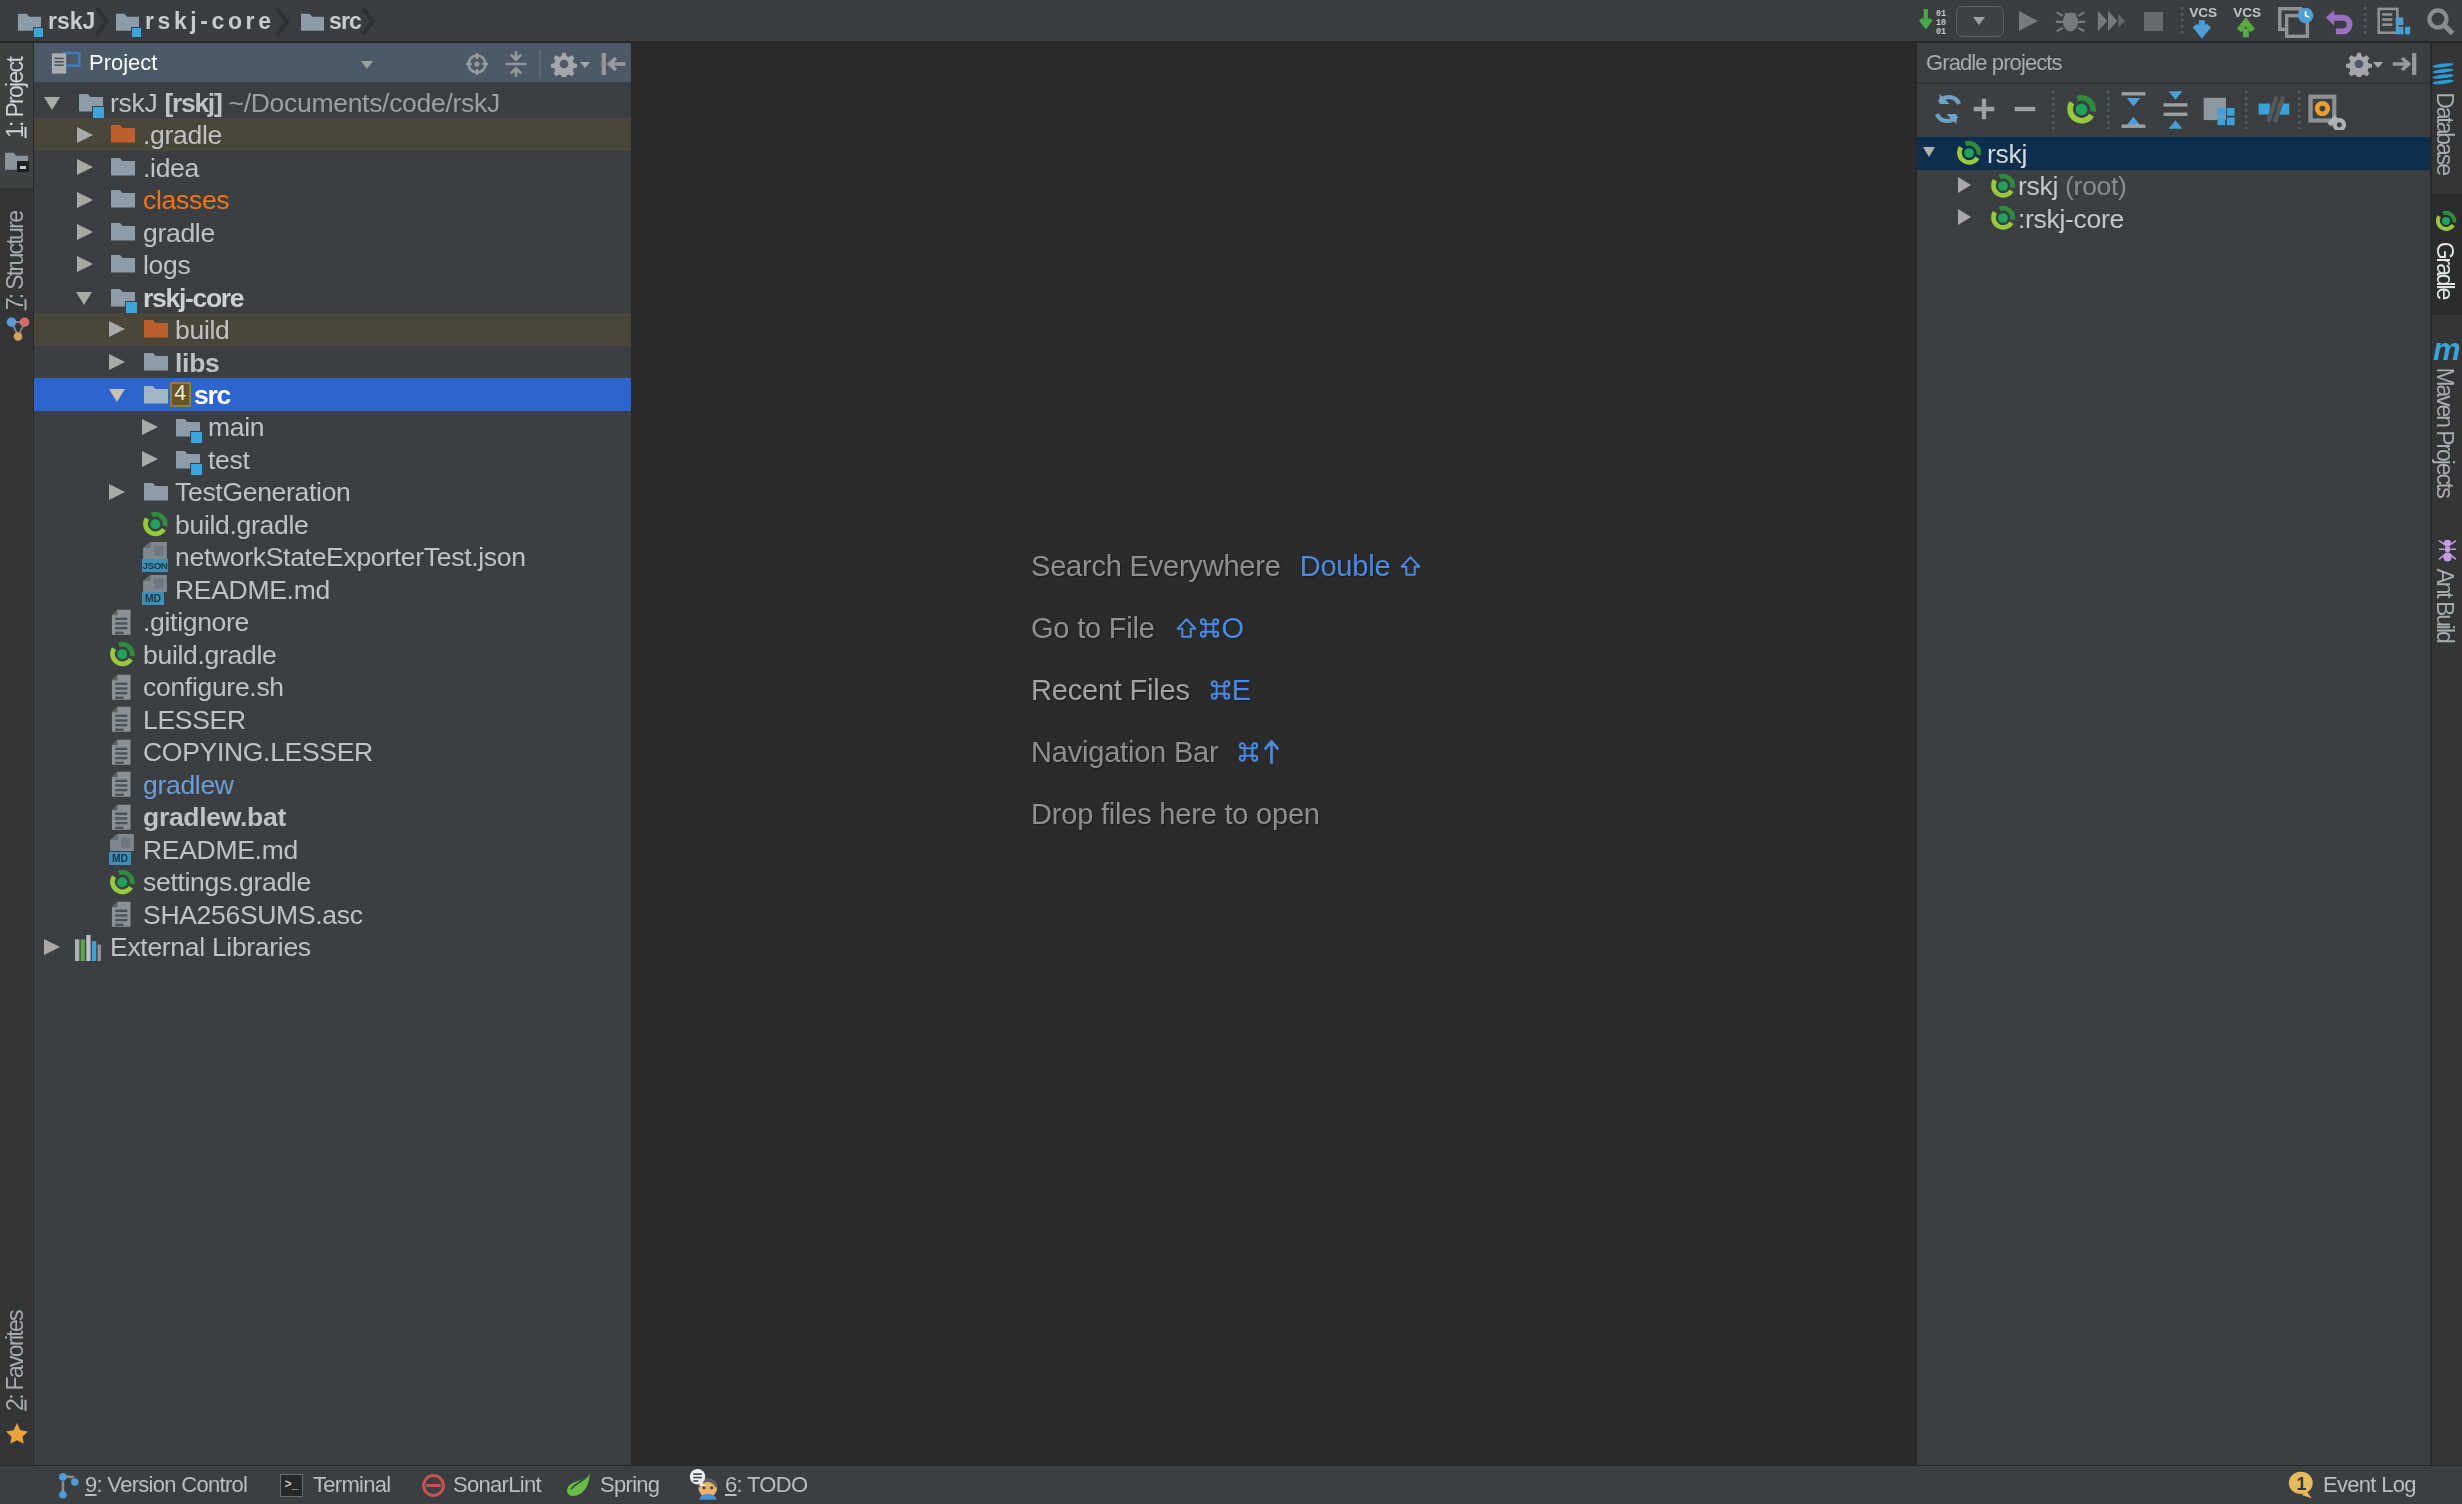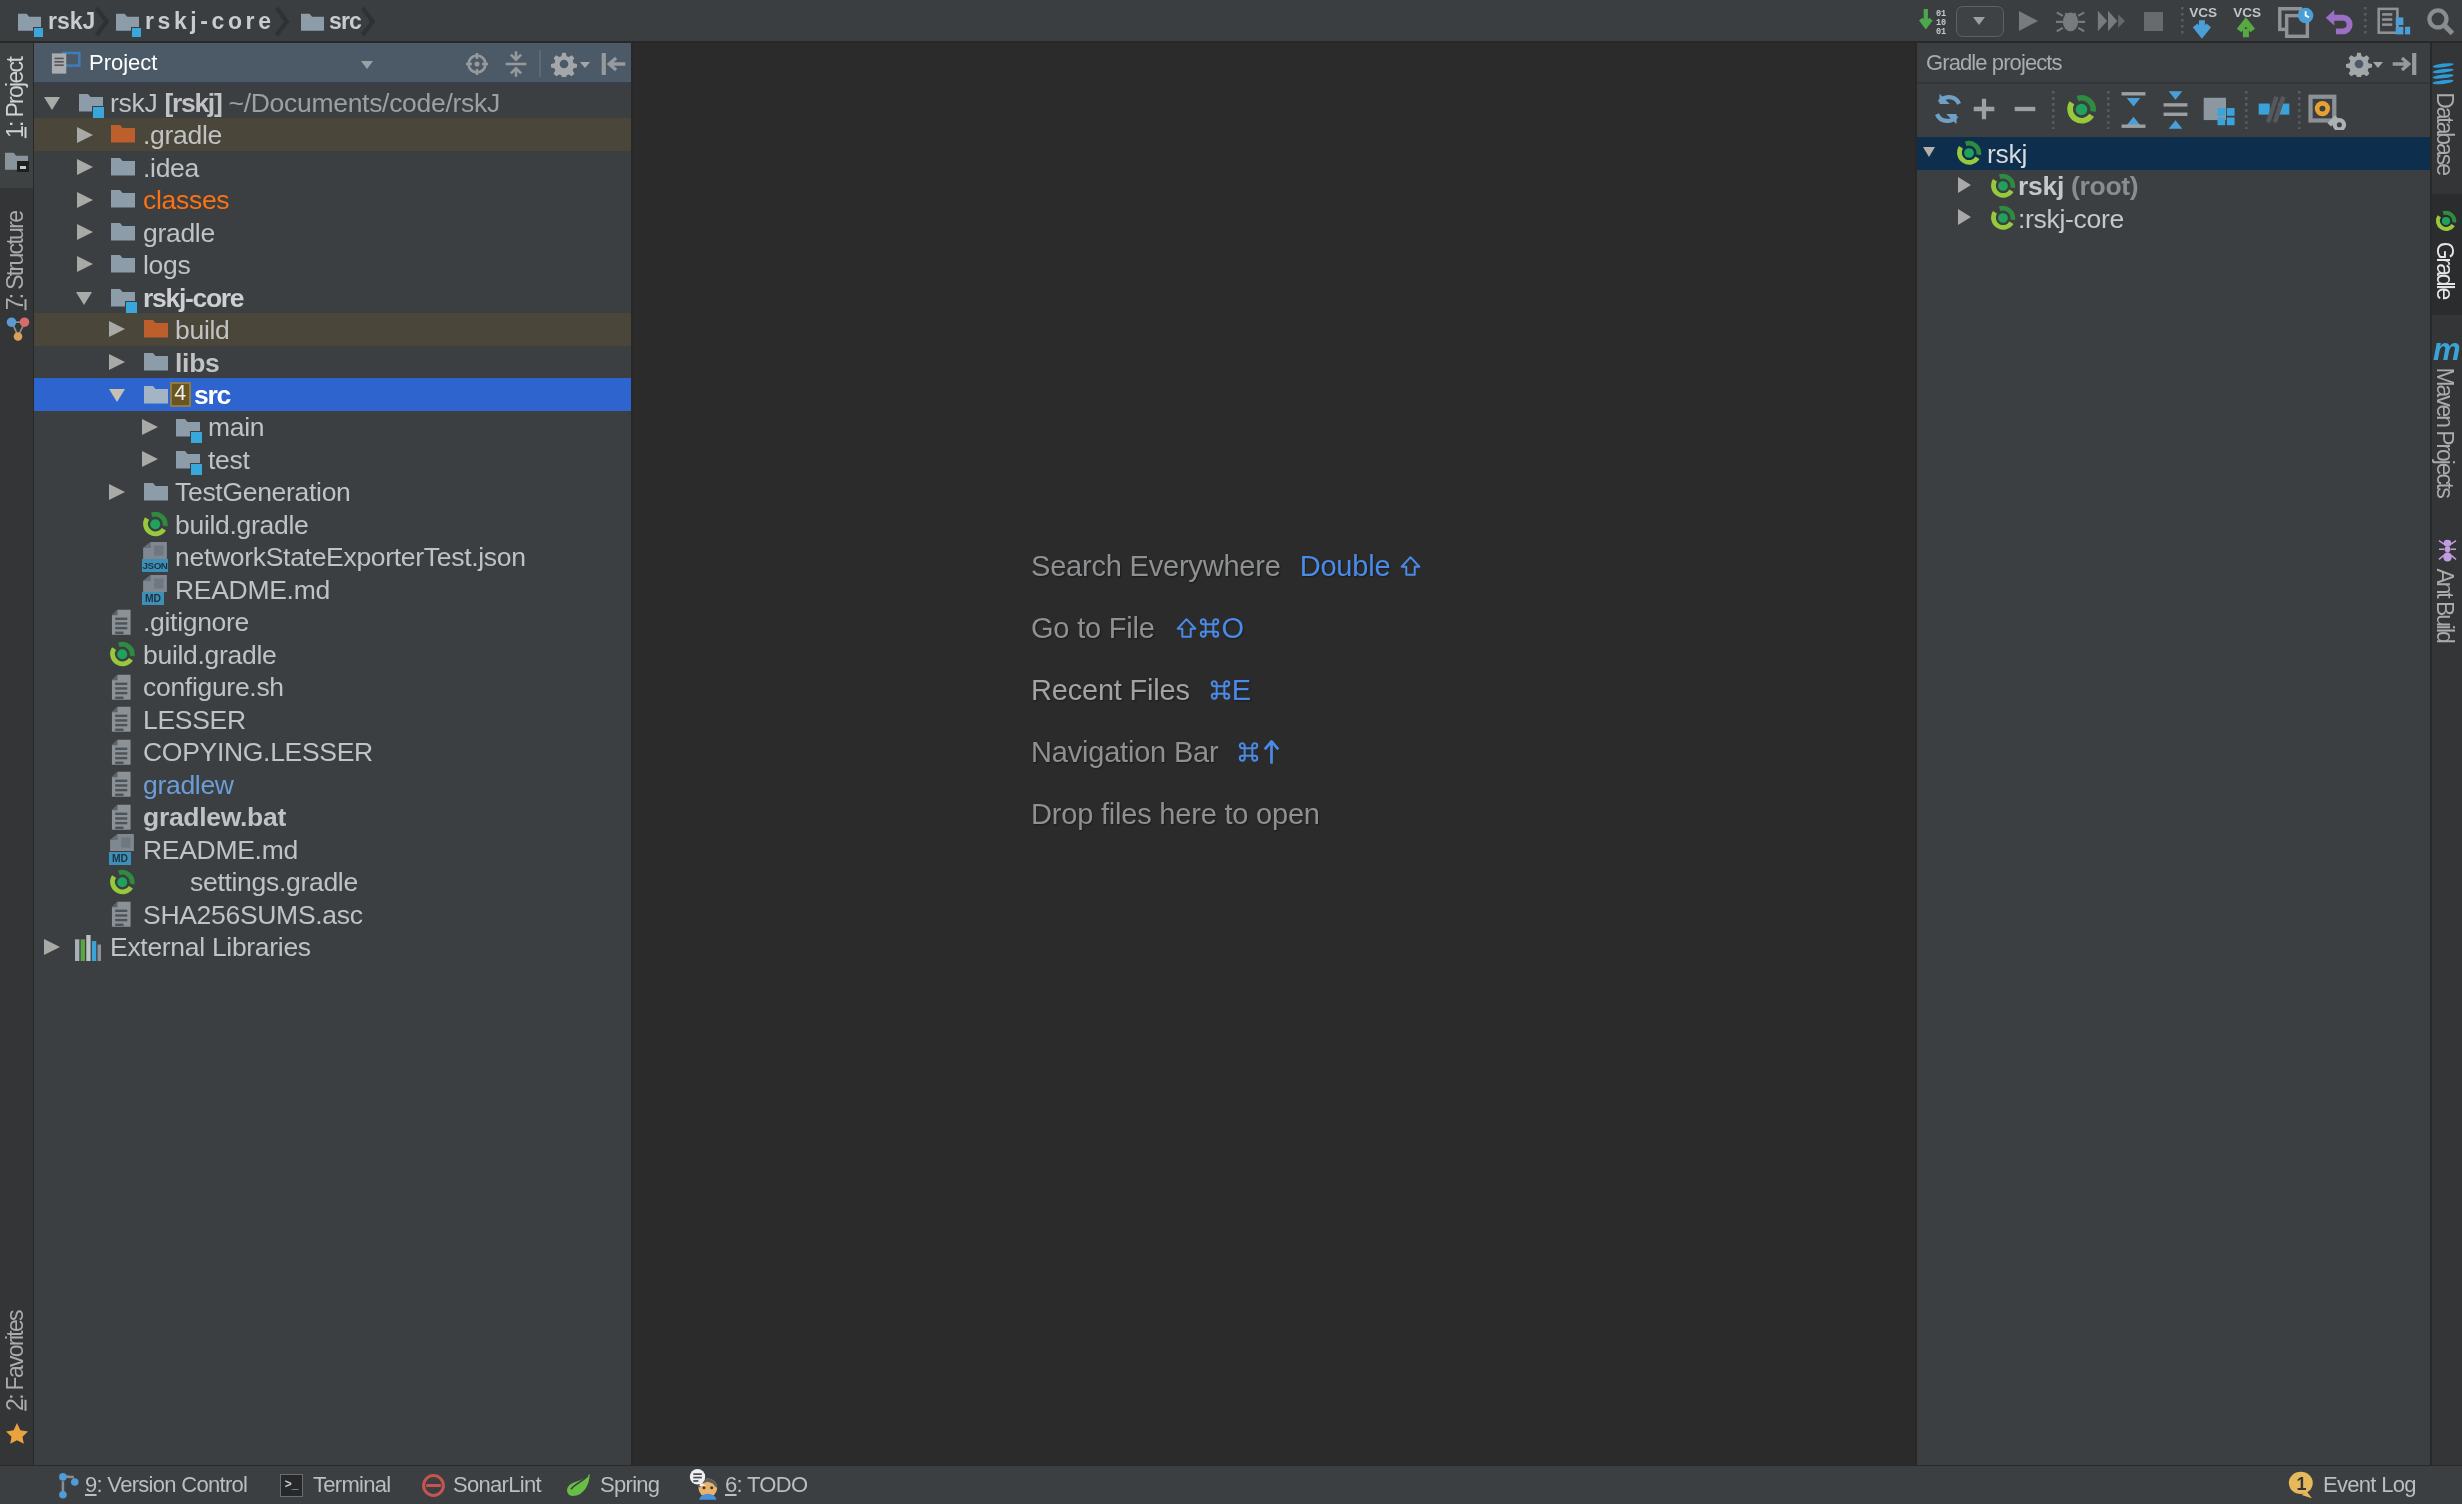--- a/index.html
+++ b/index.html
@@ -304,21 +304,21 @@
 <svg style="position:absolute;left:110px;top:834px" width="24" height="17" viewBox="0 0 28 20">
     <path d="M9 0 H28 V20 H0 V7 z" fill="#7f8890"></path>
     <path d="M9 0 V7 H0 z" fill="#666f77"></path>
     <rect x="13" y="4" width="11" height="12" fill="#6f7880"></rect>
   </svg>
 <div style="position:absolute;left:109px;top:852px;width:22px;height:13px;background:#3d8fb8;color:#1c3340;font-size:10.3px;font-weight:bold;text-align:center;line-height:13px">MD</div>
 <div style="position:absolute;left:143px;top:850px;transform:translateY(-50%);font-size:26.5px;color:#c0c2c4;font-weight:400;letter-spacing:-0.3px;white-space:nowrap;">README.md</div>
 <svg style="position:absolute;left:109px;top:869px;" width="26.5" height="26.5" viewBox="0 0 31 31">
     <use href="#gradle"></use>
   </svg>
-<div style="position:absolute;left:143px;top:882px;transform:translateY(-50%);font-size:26.5px;color:#c0c2c4;font-weight:400;letter-spacing:-0.3px;white-space:nowrap;margin-left:47px;">settings.gradle</div>
+<div style="position:absolute;left:143px;top:882px;transform:translateY(-50%);font-size:26.5px;color:#c0c2c4;font-weight:400;letter-spacing:-0.3px;white-space:nowrap;">settings.gradle</div>
 <svg style="position:absolute;left:111px;top:901px;color:#8a9298;" width="20.5" height="26.5" viewBox="0 0 24 31">
     <use href="#filetxt"></use>
   </svg>
 <div style="position:absolute;left:143px;top:915px;transform:translateY(-50%);font-size:26.5px;color:#c0c2c4;font-weight:400;letter-spacing:-0.3px;white-space:nowrap;">SHA256SUMS.asc</div>
 <div style="position:absolute;left:44px;top:939px;width:0;height:0;border-left:16.2px solid #a9a9a7;border-top:8.5px solid transparent;border-bottom:8.5px solid transparent"></div>
 <svg style="position:absolute;left:75px;top:935px;" width="26" height="26" viewBox="0 0 30 30">
     <use href="#extlib"></use>
   </svg>
 <div style="position:absolute;left:110px;top:947px;transform:translateY(-50%);font-size:26.5px;color:#c0c2c4;font-weight:400;letter-spacing:-0.3px;white-space:nowrap;">External Libraries</div>
 <div style="position:absolute;left:1031px;top:566px;transform:translateY(-50%);font-size:29px;color:#8e9092;font-weight:400;letter-spacing:-0.2px;white-space:nowrap;text-shadow:0.9px 1.7px 1.7px rgba(0,0,0,0.4);">Search Everywhere</div>
@@ -418,21 +418,21 @@
 <div style="position:absolute;left:1917px;top:137px;width:513px;height:32.5px;background:#0d2f4d"></div>
 <div style="position:absolute;left:1923px;top:147px;width:0;height:0;border-top:10.3px solid #b5b1a8;border-left:6.8px solid transparent;border-right:6.8px solid transparent"></div>
 <svg style="position:absolute;left:1956px;top:140px;" width="26" height="26" viewBox="0 0 30 30">
     <use href="#gradle"></use>
   </svg>
 <div style="position:absolute;left:1987px;top:154px;transform:translateY(-50%);font-size:26.5px;color:#d7d9db;font-weight:400;letter-spacing:-0.3px;white-space:nowrap;">rskj</div>
 <div style="position:absolute;left:1958px;top:177px;width:0;height:0;border-left:13.7px solid #a9a9a7;border-top:8.5px solid transparent;border-bottom:8.5px solid transparent"></div>
 <svg style="position:absolute;left:1990px;top:173px;" width="26" height="26" viewBox="0 0 30 30">
     <use href="#gradle"></use>
   </svg>
-<div style="position:absolute;left:2018px;top:186px;transform:translateY(-50%);font-size:26.5px;color:#c5c7c9;font-weight:700;letter-spacing:-0.3px;white-space:nowrap;">rskj <span style="color:#8a8d90">(root)</span></div>
+<div style="position:absolute;left:2018px;top:186px;transform:translateY(-50%);font-size:26.5px;color:#c5c7c9;font-weight:400;letter-spacing:-0.3px;white-space:nowrap;">rskj <span style="color:#8a8d90">(root)</span></div>
 <div style="position:absolute;left:1958px;top:209px;width:0;height:0;border-left:13.7px solid #a9a9a7;border-top:8.5px solid transparent;border-bottom:8.5px solid transparent"></div>
 <svg style="position:absolute;left:1990px;top:205px;" width="26" height="26" viewBox="0 0 30 30">
     <use href="#gradle"></use>
   </svg>
 <div style="position:absolute;left:2018px;top:219px;transform:translateY(-50%);font-size:26.5px;color:#c5c7c9;font-weight:400;letter-spacing:-0.3px;white-space:nowrap;">:rskj-core</div>
 <svg style="position:absolute;left:2432px;top:62px" width="23" height="23" viewBox="0 0 27 27">
     <ellipse cx="13" cy="4" rx="12.5" ry="2.2" fill="#2e9bd6" transform="rotate(-7 13 4)"></ellipse>
     <ellipse cx="13" cy="10.5" rx="12.5" ry="2.2" fill="#2e9bd6" transform="rotate(-7 13 10.5)"></ellipse>
     <ellipse cx="13" cy="17" rx="12.5" ry="2.2" fill="#2e9bd6" transform="rotate(-7 13 17)"></ellipse>
     <ellipse cx="13" cy="23.5" rx="12.5" ry="2.2" fill="#2e9bd6" transform="rotate(-7 13 23.5)"></ellipse>

